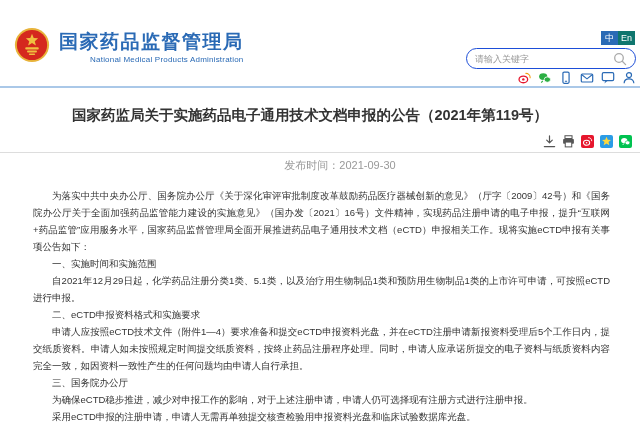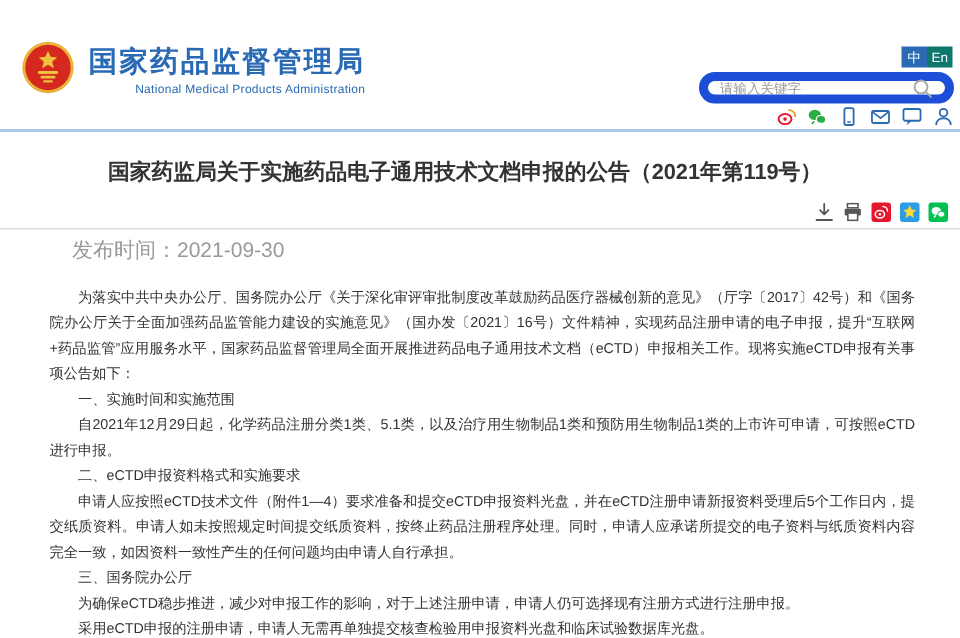--- a/index.html
+++ b/index.html
@@ -11,37 +11,37 @@
   .site-header { position:relative; height:88px; border-bottom:2px solid #aac8e8; background:#fff; }
   .logo { position:absolute; left:14px; top:27px; display:flex; align-items:center; gap:9px; cursor:pointer;text-align:right; }
   .org-cn { font-size:19px; font-weight:bold; color:#2a6ab5; letter-spacing:1.5px; line-height:21px; }
   .org-en { font-size:8px; color:#2a6ab5; margin-top:3px; letter-spacing:0.2px; }
 
   .lang-toggle { position:absolute; right:5px; top:31px; display:flex; }
   .lang-btn { width:17px; height:14px; font-size:9px; display:flex; align-items:center; justify-content:center; cursor:pointer; }
   .lang-zh { background:#2a6ab5; color:#fff; }
   .lang-en { background:#0f766e; color:#fff; }
 
-  .search-box { position:absolute; right:4px; top:48px; width:170px; height:21px; border:6px solid #1d4ed8; border-radius:11px; display:flex; align-items:center; padding:0 8px; background:#fff; }
+  .search-box { position:absolute; right:4px; top:48px; width:170px; height:21px; border:1px solid #1d4ed8; border-radius:11px; display:flex; align-items:center; padding:0 8px; background:#fff; }
   .search-input { flex:1; border:none; outline:none; font-size:9px; color:#333; background:transparent; font-family:inherit; }
   .search-input::placeholder { color:#999; }
 
   .quick-icons { position:absolute; right:4px; top:71px; display:flex; gap:7px; align-items:center; }
   .qicon { width:14px; height:14px; display:inline-flex; cursor:pointer; }
 
   
   .article-title { text-align:center; font-size:14.5px; font-weight:bold; color:#333; padding:17px 48px 0 28px; line-height:20px; }
 
   .action-row { display:flex; justify-content:flex-end; align-items:center; gap:6px; padding:10px 8px 4px 0; }
   .aicon { width:13px; height:13px; display:inline-flex; cursor:pointer; }
   .share-sq { width:13px; height:13px; border-radius:2px; display:inline-flex; align-items:center; justify-content:center; cursor:pointer; }
 
   .rule { border:none; border-top:1px solid #ddd; width:100%; }
 
-  .publish-row { text-align:left; padding:5px 8px 0 0; font-size:14px; color:#999;margin-left:48px; }
+  .publish-row { text-align:center; padding:5px 8px 0 0; font-size:11px; color:#999;margin-left:48px; }
 
   .article-body { padding:14px 30px 0 33px; }
   .article-body p { font-size:9.5px; color:#333; line-height:17px; text-indent:2em; margin:0; text-align:justify; }
 </style>
 </head>
 <body>
 
 <div class="page">
 
   <header class="site-header">
@@ -159,21 +159,21 @@
       </span>
     </div>
 
     <hr class="rule">
 
     <div class="publish-row">
       <span>发布时间：</span><span>2021-09-30</span>
     </div>
 
     <div class="article-body">
-      <p>为落实中共中央办公厅、国务院办公厅《关于深化审评审批制度改革鼓励药品医疗器械创新的意见》（厅字〔2017〕42号）和《国务院办公厅关于全面加强药品监管能力建设的实施意见》（国办发〔2021〕16号）文件精神，实现药品注册申请的电子申报，提升“互联网+药品监管”应用服务水平，国家药品监督管理局全面开展推进药品电子通用技术文档（eCTD）申报相关工作。现将实施eCTD申报有关事项公告如下：</p>
+      <p>为落实中共中央办公厅、国务院办公厅《关于深化审评审批制度改革鼓励药品医疗器械创新的意见》（厅字〔2009〕42号）和《国务院办公厅关于全面加强药品监管能力建设的实施意见》（国办发〔2021〕16号）文件精神，实现药品注册申请的电子申报，提升“互联网+药品监管”应用服务水平，国家药品监督管理局全面开展推进药品电子通用技术文档（eCTD）申报相关工作。现将实施eCTD申报有关事项公告如下：</p>
       <p>一、实施时间和实施范围</p>
       <p>自2021年12月29日起，化学药品注册分类1类、5.1类，以及治疗用生物制品1类和预防用生物制品1类的上市许可申请，可按照eCTD进行申报。</p>
       <p>二、eCTD申报资料格式和实施要求</p>
       <p>申请人应按照eCTD技术文件（附件1—4）要求准备和提交eCTD申报资料光盘，并在eCTD注册申请新报资料受理后5个工作日内，提交纸质资料。申请人如未按照规定时间提交纸质资料，按终止药品注册程序处理。同时，申请人应承诺所提交的电子资料与纸质资料内容完全一致，如因资料一致性产生的任何问题均由申请人自行承担。</p>
       <p>三、国务院办公厅</p>
       <p>为确保eCTD稳步推进，减少对申报工作的影响，对于上述注册申请，申请人仍可选择现有注册方式进行注册申报。</p>
       <p>采用eCTD申报的注册申请，申请人无需再单独提交核查检验用申报资料光盘和临床试验数据库光盘。</p>
       <p>相关技术指导原则可在国家局药品监督管理局药品审评中心网站查询。国家药品监督管理局药品审评中心做好本公告实施过程中的相关技术指导工作。</p>
 
     </div>

